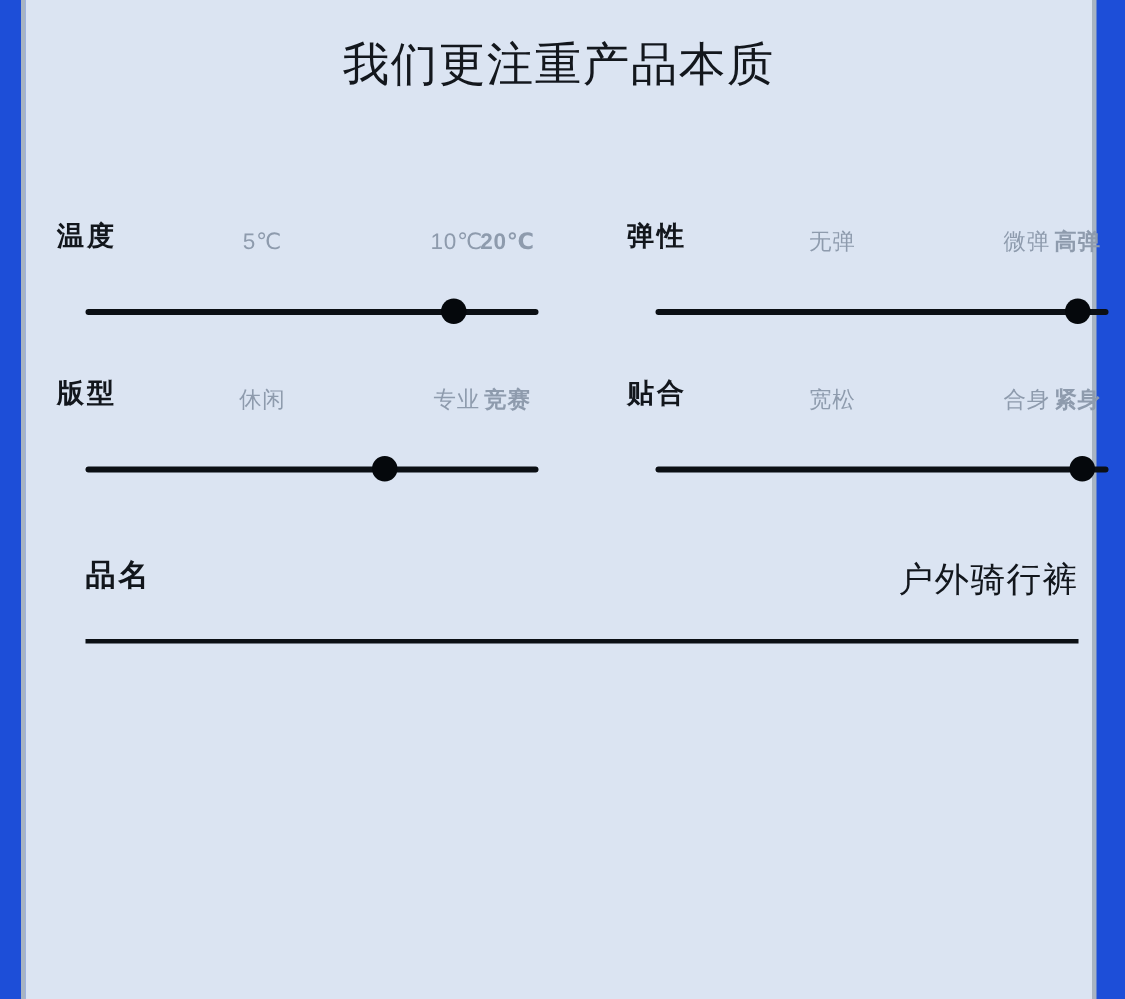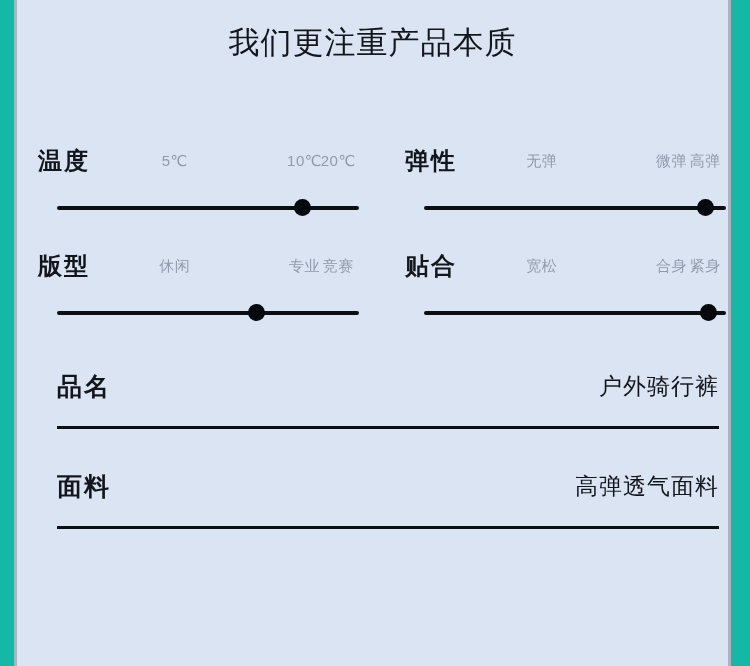--- a/index.html
+++ b/index.html
@@ -10,21 +10,21 @@
     width: 750px;
     height: 666px;
     background: #eef3fa;
     font-family: "Liberation Sans", "DejaVu Sans", sans-serif;
     overflow: hidden;
   }
   #page {
     position: relative;
     width: 750px;
     height: 666px;
-    background: #14b8a6;
+    background: #1d4ed8;
   }
   
   .page-edge {
     position: absolute;
     top: 0;
     width: 3px;
     height: 666px;
     background: #a8b4c2;
   }
   .page-edge.left  { left: 14px; }
@@ -53,33 +53,33 @@
     white-space: nowrap;
   }
 
   
   .slider-block {
     position: absolute;
     width: 323px;
     height: 80px;
   }
   .slider-block.col-left  { left: 21px; }
-  .slider-block.col-right { left: 388px; }
+  .slider-block.col-right { left: 401px; }
   .slider-block.row-1 { top: 145px; }
   .slider-block.row-2 { top: 250px; }
 
   .slider-head {
     position: relative;
     height: 42px;
   }
   .slider-label {
     position: absolute;
     left: 0;
     top: 0;
-    font-size: 24px;
+    font-size: 18px;
     font-weight: 700;
     letter-spacing: 2px;
     color: #12161c;
     white-space: nowrap;
   }
   .ticks {
     position: absolute;
     left: 96px;
     top: 7px;
     width: 227px;
@@ -89,21 +89,21 @@
     position: absolute;
     top: 0;
     transform: translateX(-50%);
     font-size: 15px;
     color: #8e9bad;
     white-space: nowrap;
     letter-spacing: 0.5px;
   }
   .tick.t0 { left: 18%; }
   .tick.t1 { left: 54%; margin-left: 48px; }
-  .tick.t2 { left: 90%; }
+  .tick.t2 { left: 90%; font-weight: bold; }
 
   .track-wrap {
     position: absolute;
     left: 0;
     top: 54px;
     width: 320px;
     height: 18px;
   }
   .track {
     position: absolute;
@@ -132,21 +132,21 @@
     height: 72px;
   }
   .spec-row.r1 { top: 370px; }
   .spec-row.r2 { top: 470px; }
   .spec-row.r3 { top: 578px; }
 
   .spec-key {
     position: absolute;
     left: 19px;
     top: 0;
-    font-size: 25px;
+    font-size: 20px;
     font-weight: 700;
     letter-spacing: 2px;
     color: #12161c;
     white-space: nowrap;
   }
   .spec-val {
     position: absolute;
     right: 9px;
     top: 1px;
     font-size: 23px;
@@ -235,21 +235,16 @@
         <div class="knob" style="left: 218.32px;"></div>
       </div>
     </div>
 
     <div class="spec-row r1">
       <div class="spec-key">品名</div>
       <div class="spec-val">户外骑行裤</div>
       <div class="spec-rule"></div>
     </div>
 
-    <div class="spec-row r2">
-      <div class="spec-key">面料</div>
-      <div class="spec-val">高弹透气面料</div>
-      <div class="spec-rule"></div>
-    </div>
 
 
   </div>
 </div>
 
 </body></html>

